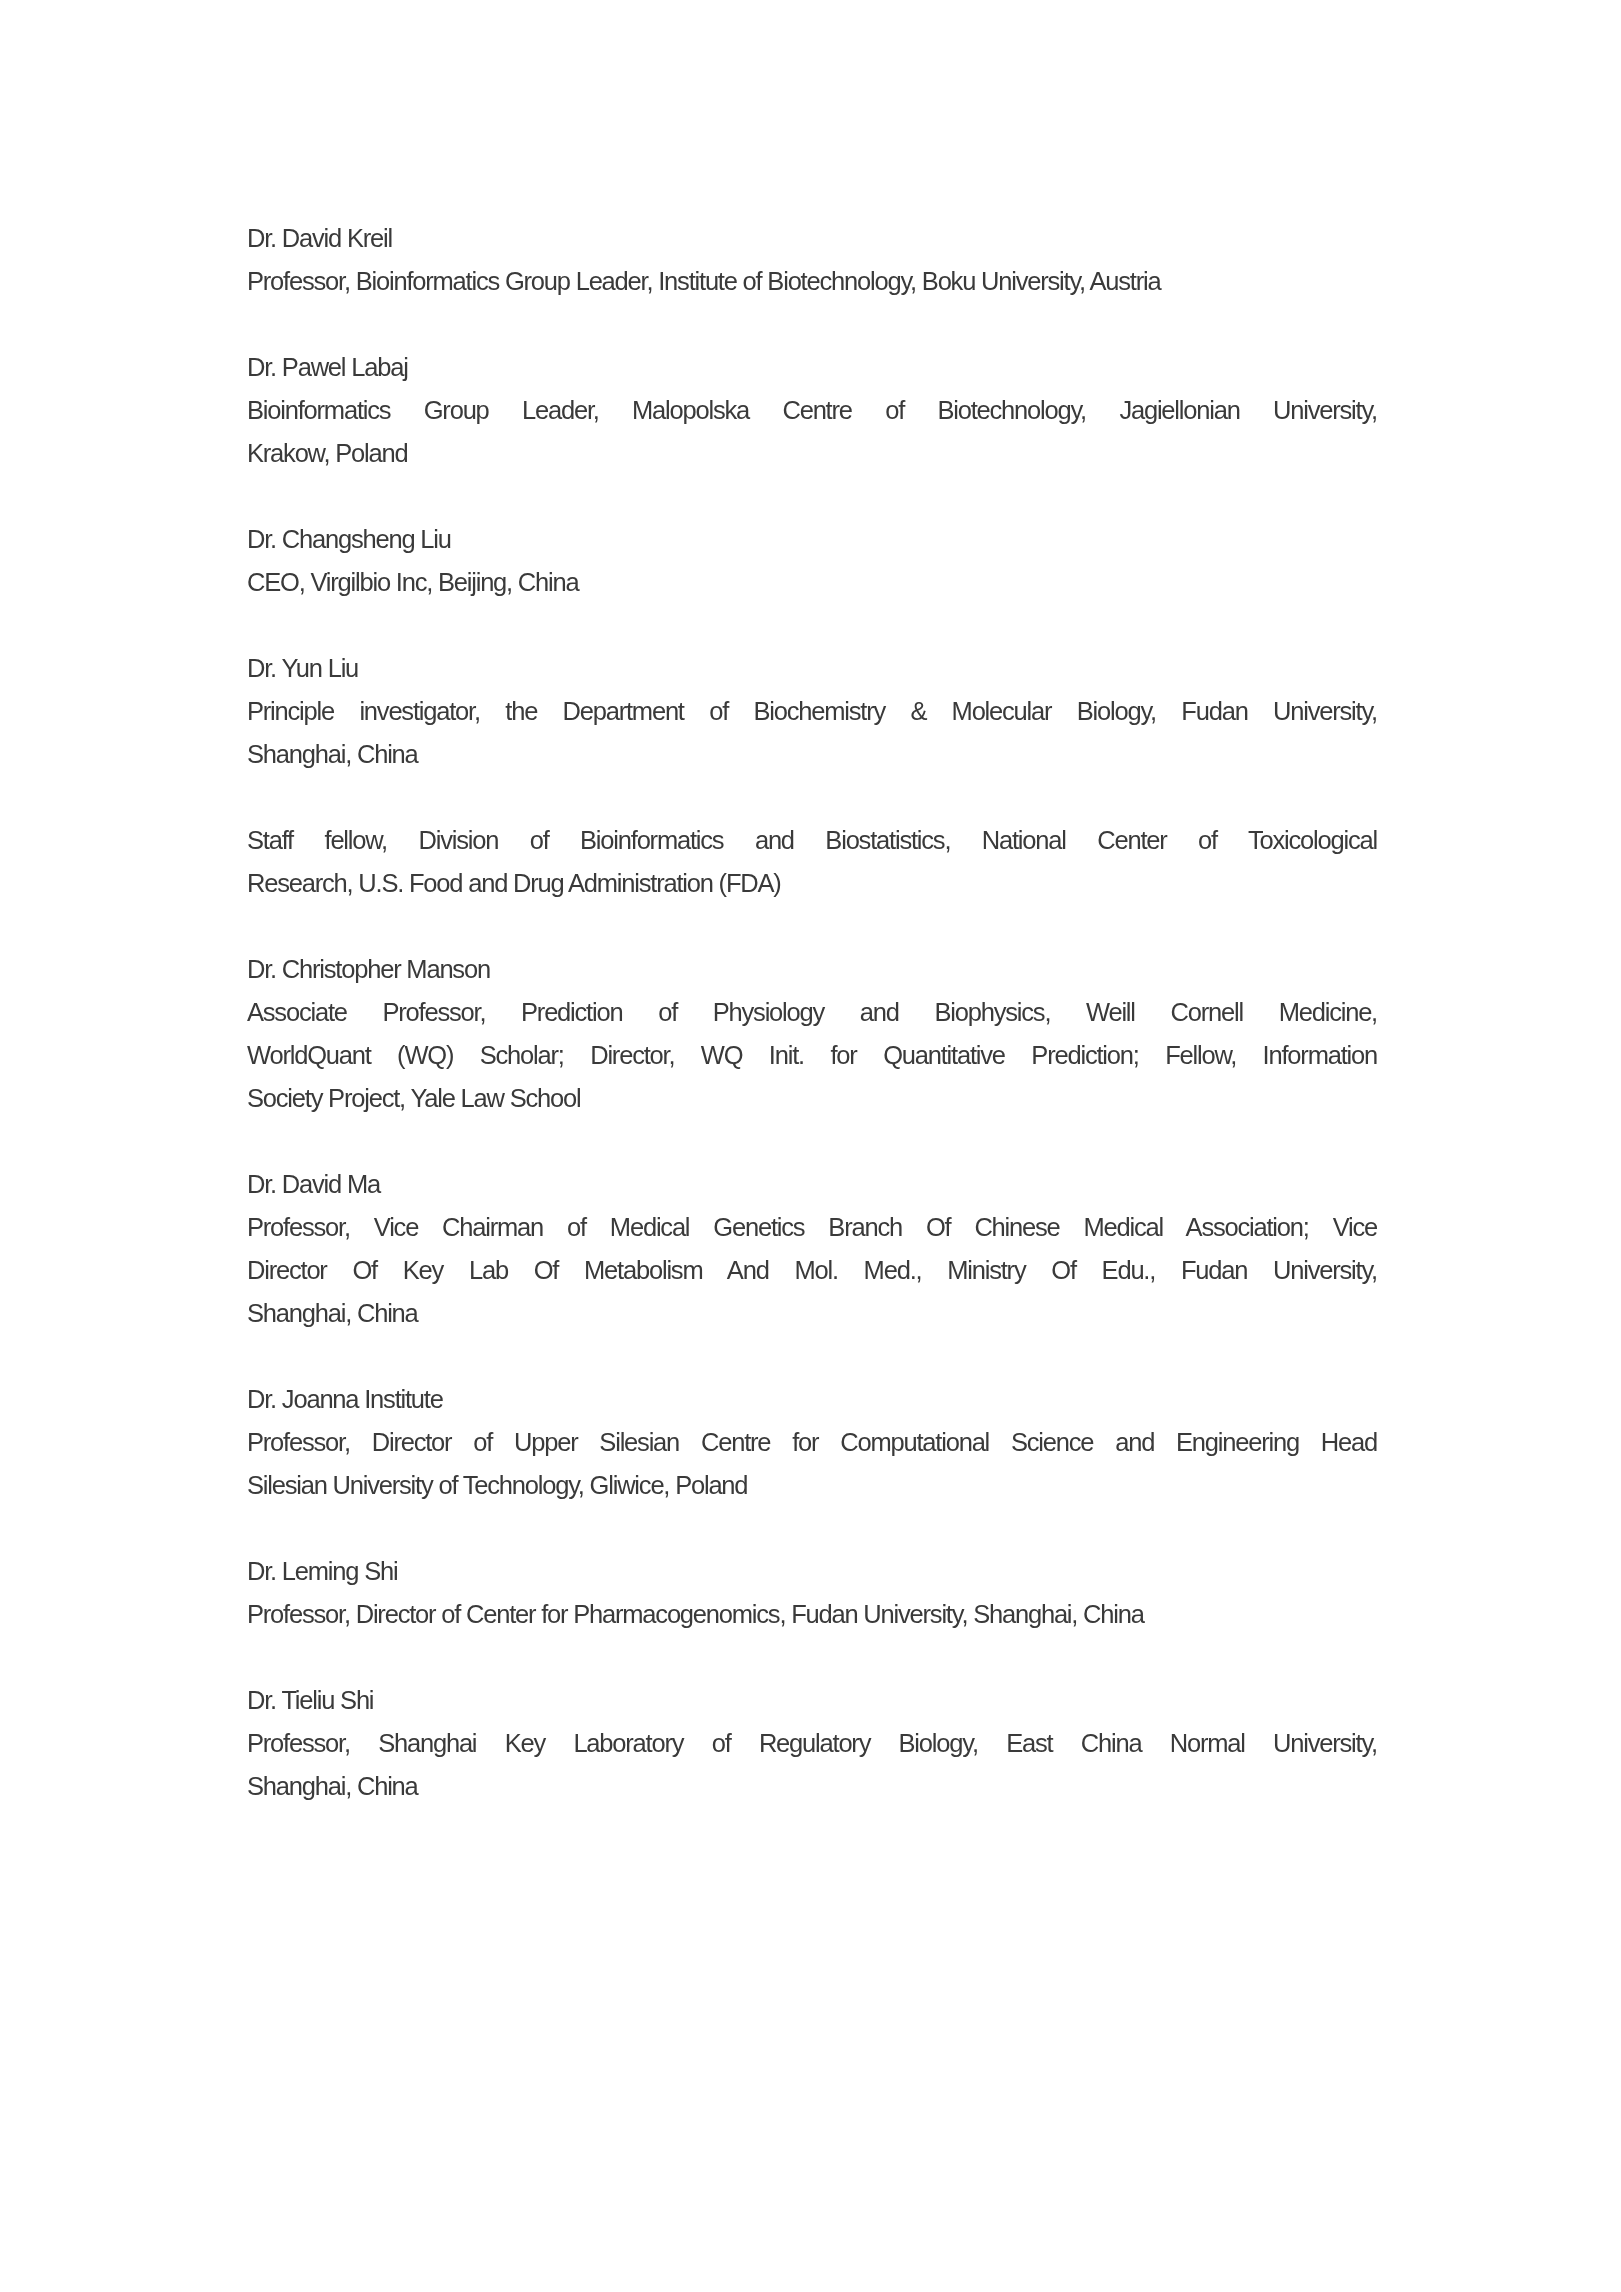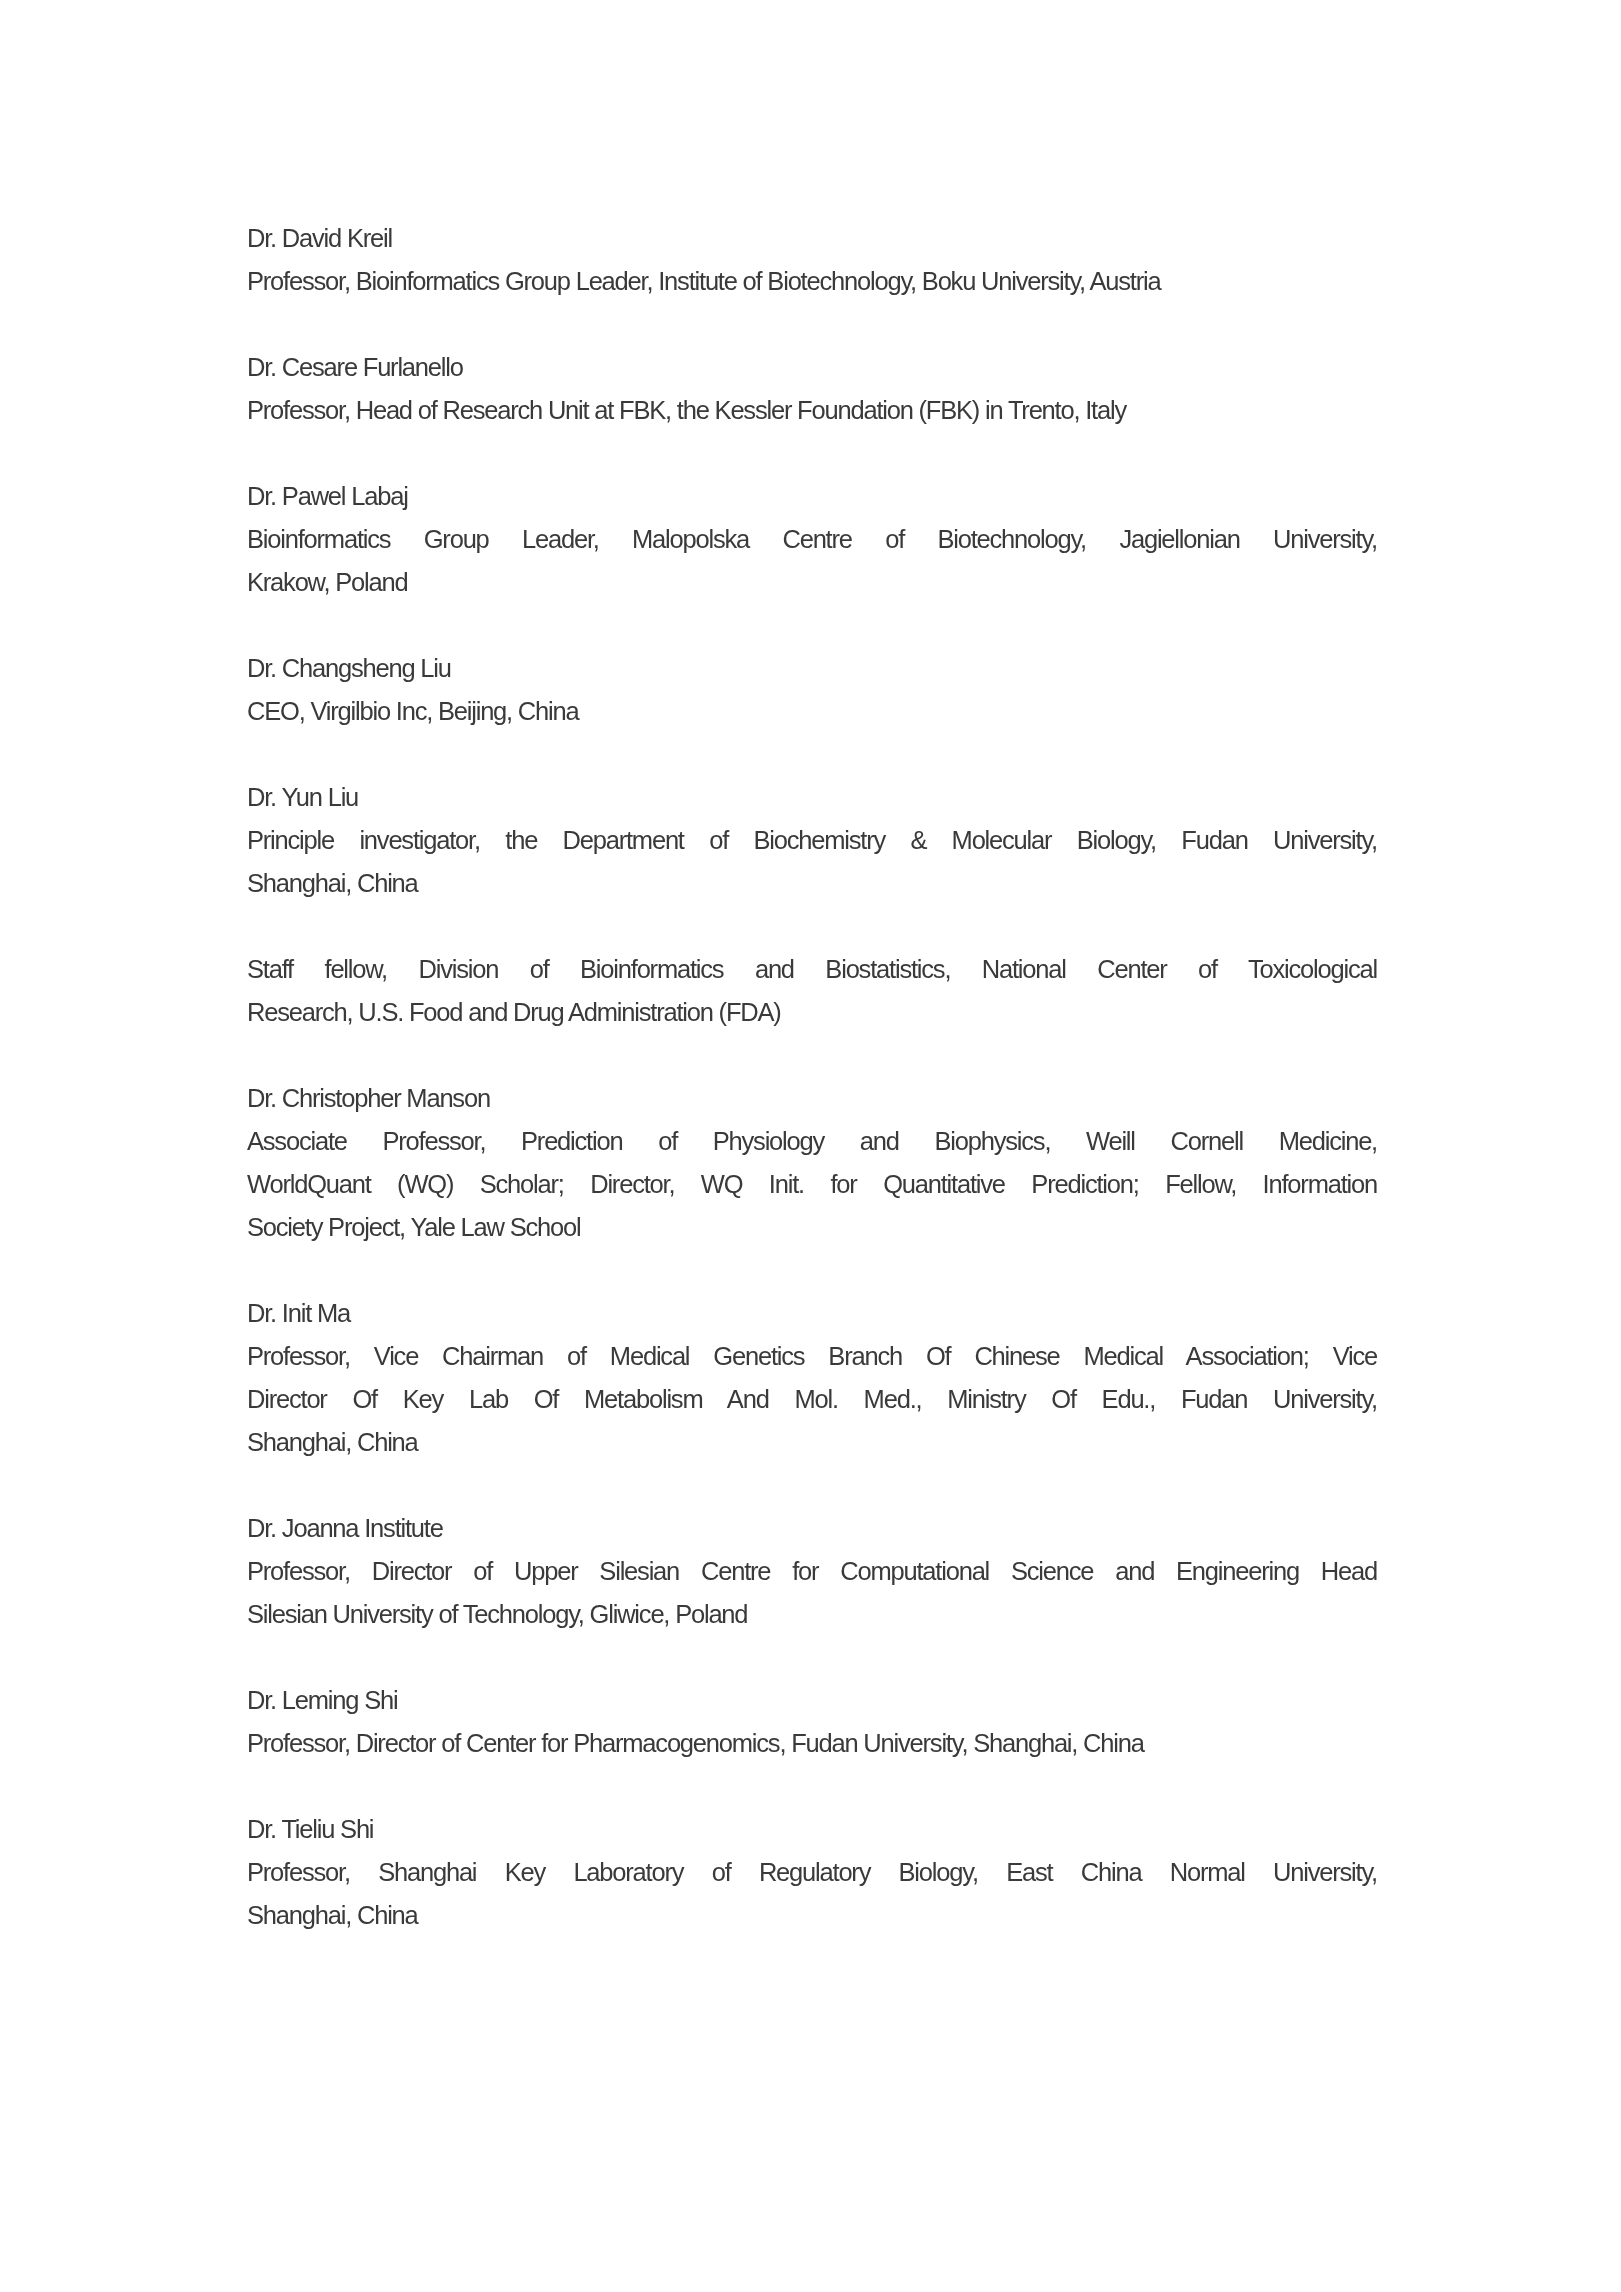--- a/index.html
+++ b/index.html
@@ -47,26 +47,20 @@
 
 <div class="page" style="background: rgb(255, 255, 255); color: rgb(58, 58, 58);">
   <div class="content">
   <section class="person">
     <p class="person-name">Dr. David Kreil</p>
     <div class="person-desc">
           <div class="desc-line last">Professor, Bioinformatics Group Leader, Institute of Biotechnology, Boku University, Austria</div>
         </div>
   </section>
 
-  <section class="person">
-    <p class="person-name">Dr. Cesare Furlanello</p>
-    <div class="person-desc">
-          <div class="desc-line last">Professor, Head of Research Unit at FBK, the Kessler Foundation (FBK) in Trento, Italy</div>
-        </div>
-  </section>
 
   <section class="person">
     <p class="person-name">Dr. Pawel Labaj</p>
     <div class="person-desc">
           <div class="desc-line">Bioinformatics Group Leader, Malopolska Centre of Biotechnology, Jagiellonian University,</div>
           <div class="desc-line last">Krakow, Poland</div>
         </div>
   </section>
 
   <section class="person">
@@ -94,21 +88,21 @@
   <section class="person">
     <p class="person-name">Dr. Christopher Manson</p>
     <div class="person-desc">
           <div class="desc-line">Associate Professor, Prediction of Physiology and Biophysics, Weill Cornell Medicine,</div>
           <div class="desc-line">WorldQuant (WQ) Scholar; Director, WQ Init. for Quantitative Prediction; Fellow, Information</div>
           <div class="desc-line last">Society Project, Yale Law School</div>
         </div>
   </section>
 
   <section class="person">
-    <p class="person-name">Dr. Init Ma</p>
+    <p class="person-name">Dr. David Ma</p>
     <div class="person-desc">
           <div class="desc-line">Professor, Vice Chairman of Medical Genetics Branch Of Chinese Medical Association; Vice</div>
           <div class="desc-line">Director Of Key Lab Of Metabolism And Mol. Med., Ministry Of Edu., Fudan University,</div>
           <div class="desc-line last">Shanghai, China</div>
         </div>
   </section>
 
   <section class="person">
     <p class="person-name">Dr. Joanna Institute</p>
     <div class="person-desc">

